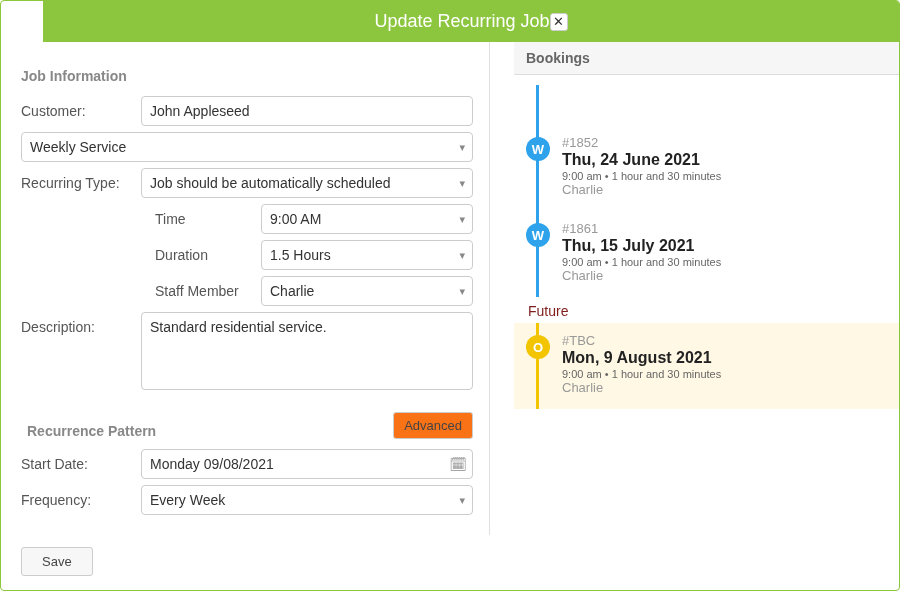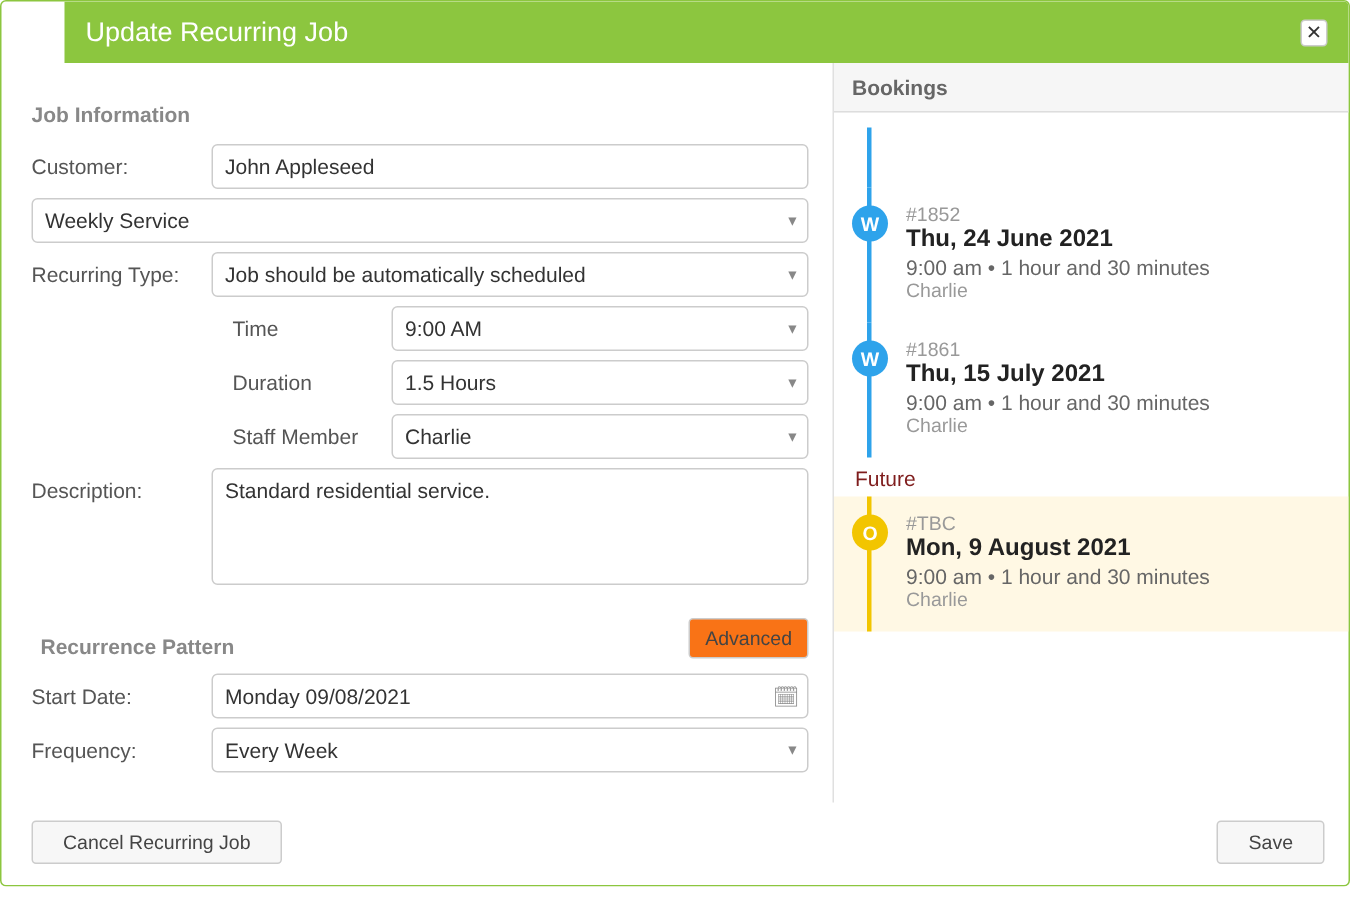--- a/index.html
+++ b/index.html
@@ -1,26 +1,26 @@
 <!DOCTYPE html>
 <html><head>
 <meta charset="utf-8">
 <style>
 * { box-sizing: border-box; margin: 0; padding: 0; }
 body { font-family: -apple-system, BlinkMacSystemFont, "Segoe UI", Arial, sans-serif; font-size: 14px; color: #333; background: #fff; }
 
 .dialog { width: 900px; border: 1px solid #8cc63f; border-radius: 4px; overflow: hidden; }
 
-.titlebar { background: #8cc63f; color: #fff; padding: 10px 14px; font-size: 18px; display: flex; justify-content: space-between; align-items: center; margin-left: 42px; }
+.titlebar { background: #8cc63f; color: #fff; padding: 10px 14px; font-size: 18px; display: flex; justify-content: center; align-items: center; margin-left: 42px; }
 .close-btn { background: #fff; border: 1px solid #ccc; border-radius: 3px; width: 18px; height: 18px; font-size: 13px; line-height: 16px; text-align: center; color: #333; cursor: pointer; }
 
 .content { display: flex; }
 
 .left-panel { flex: 1; padding: 14px 16px 14px 20px; }
-.right-panel { width: 344px; border-left: 1px solid #e0e0e0; }
+.right-panel { width: 410px; border-left: 1px solid #e0e0e0; padding-left: 24px; }
 
 .section-header { color: #888; font-weight: 600; font-size: 14px; margin-bottom: 12px; margin-top: 12px; }
 
 .form-row { display: flex; align-items: flex-start; margin-bottom: 6px; }
 .form-row .label { width: 120px; color: #555; padding-top: 7px; font-size: 14px; }
 .form-row .label.sub { padding-left: 14px; width: 120px; }
 .form-row .control { flex: 1; }
 
 .text-input, .select-input, textarea {
   width: 100%; border: 1px solid #ccc; border-radius: 4px; padding: 6px 8px; font-size: 14px; font-family: inherit; background: #fff; color: #333;
@@ -50,21 +50,21 @@
 .booking { position: relative; padding: 10px 14px 14px 48px; }
 .booking.future { background: #fff8e4; }
 .booking .line { position: absolute; left: 22px; top: 0; bottom: 0; width: 3px; }
 .booking .line.blue { background: #2ea3eb; }
 .booking .line.yellow { background: #f2c500; }
 .booking .badge { position: absolute; left: 12px; top: 12px; width: 24px; height: 24px; border-radius: 50%; color: #fff; font-size: 13px; font-weight: 600; display: flex; align-items: center; justify-content: center; }
 .booking .badge.blue { background: #2ea3eb; }
 .booking .badge.yellow { background: #f2c500; }
 .booking .jobno { color: #999; font-size: 13px; }
 .booking .date { font-weight: 700; font-size: 16px; color: #222; margin: 1px 0; }
-.booking .details { color: #666; font-size: 14px; }
+.booking .details { color: #666; font-size: 11px; }
 .booking .staff { color: #999; font-size: 13px; }
 
 .future-label { padding: 6px 10px 4px 14px; color: #7f1d1d; font-size: 14px; }
 .spacer-top { height: 40px; position: relative; }
 .spacer-top .line { position: absolute; left: 22px; top: 0; bottom: 0; width: 3px; background: #2ea3eb; }
 </style>
 </head>
 <body>
 
 <div class="dialog">
@@ -195,19 +195,18 @@
           <div class="details">9:00 am • 1 hour and 30 minutes</div>
           <div class="staff">Charlie</div>
         </div>
 
       </div>
     </div>
 
   </div>
 
   <div class="footer">
-    <button class="btn">Cancel Recurring Job</button>
     <div class="footer-right">
       <button class="btn">Save</button>
     </div>
   </div>
 
 </div>
 
 </body></html>

